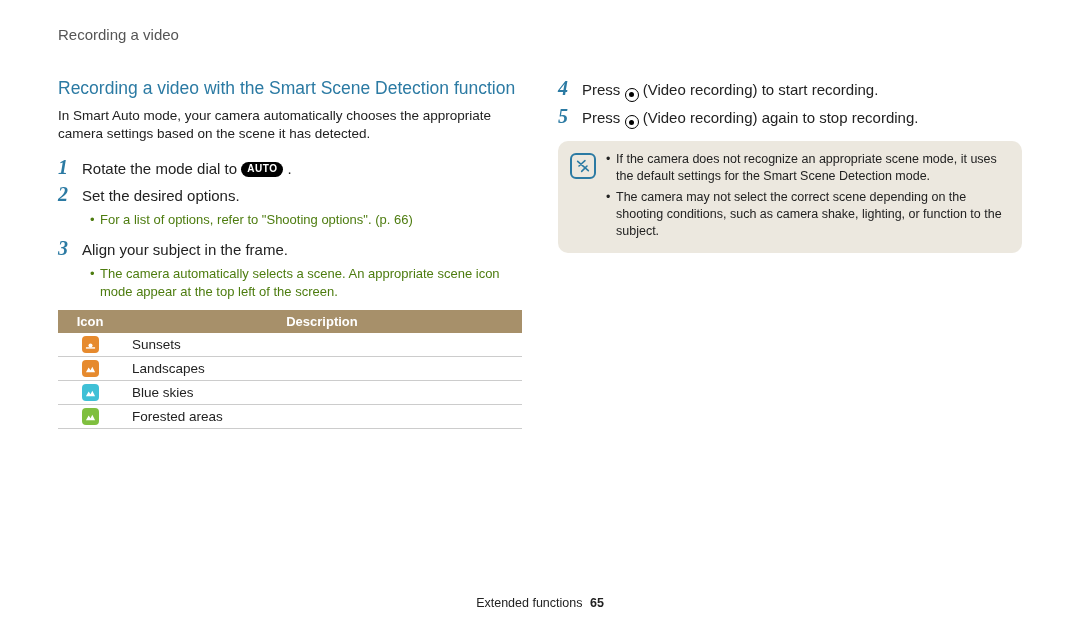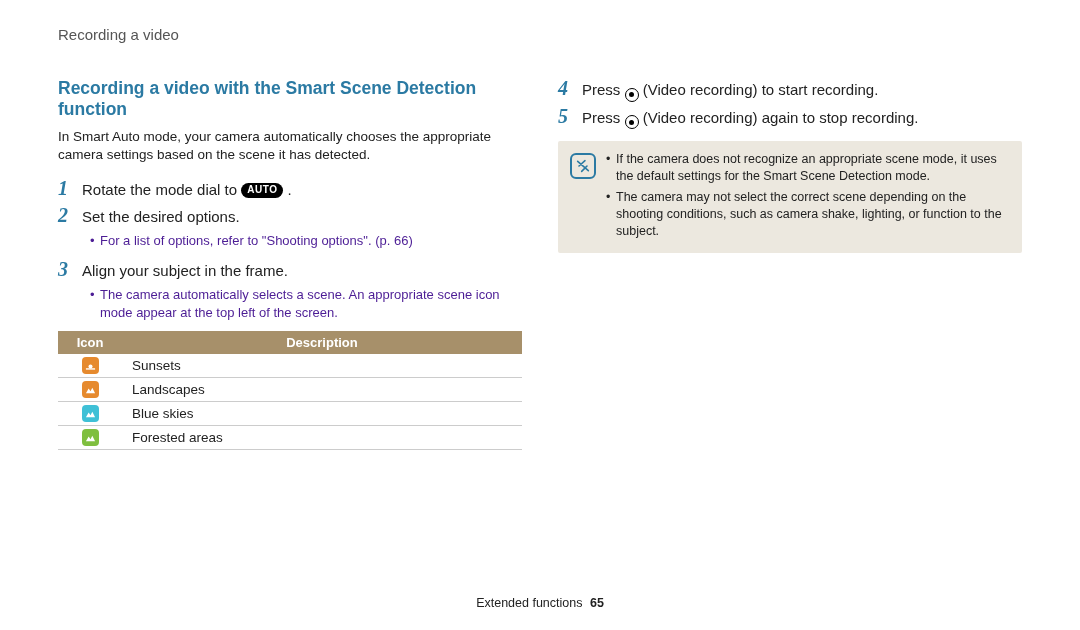--- a/index.html
+++ b/index.html
@@ -23,21 +23,21 @@
     top: 78px;
     left: 58px;
     right: 58px;
     display: flex;
     gap: 36px;
   }
   .col { flex: 1 1 0; }
   h2.section-title {
     color: #2b7aa3;
     font-size: 17.5px;
-    font-weight: 700;
+    font-weight: 400;
     margin-bottom: 8px;
   }
   .intro {
     font-size: 13.5px;
     line-height: 1.35;
     color: #222;
     margin-bottom: 14px;
   }
   .steps { list-style: none; }
   .step {
@@ -56,21 +56,21 @@
     font-family: Georgia, "Times New Roman", serif;
   }
   .step-text {
     font-size: 15px;
     line-height: 1.45;
     padding-top: 1px;
   }
   .sub {
     font-size: 13px;
     line-height: 1.35;
-    color: #4c1d95;
+    color: #4d7c0f;
     margin: 2px 0 10px 8px;
     padding-left: 0;
   }
   .sub li {
     list-style: none;
     position: relative;
     padding-left: 10px;
   }
   .sub li::before {
     content: "•";
@@ -138,21 +138,21 @@
   .sc-green  { background: #7fbf3f; }
   .sc-icon svg { width: 11px; height: 11px; }
   .note-box {
     display: flex;
     gap: 10px;
     background: #ece8df;
     padding: 10px 12px;
     margin-top: 12px;
     font-size: 12.5px;
     line-height: 1.35;
-    border-radius: 2px;
+    border-radius: 10px;
   }
   .note-icon {
     flex: 0 0 auto;
     width: 26px; height: 26px;
     border-radius: 6px;
     border: 2px solid #2b7aa3;
     color: #2b7aa3;
     display: flex;
     align-items: center;
     justify-content: center;

